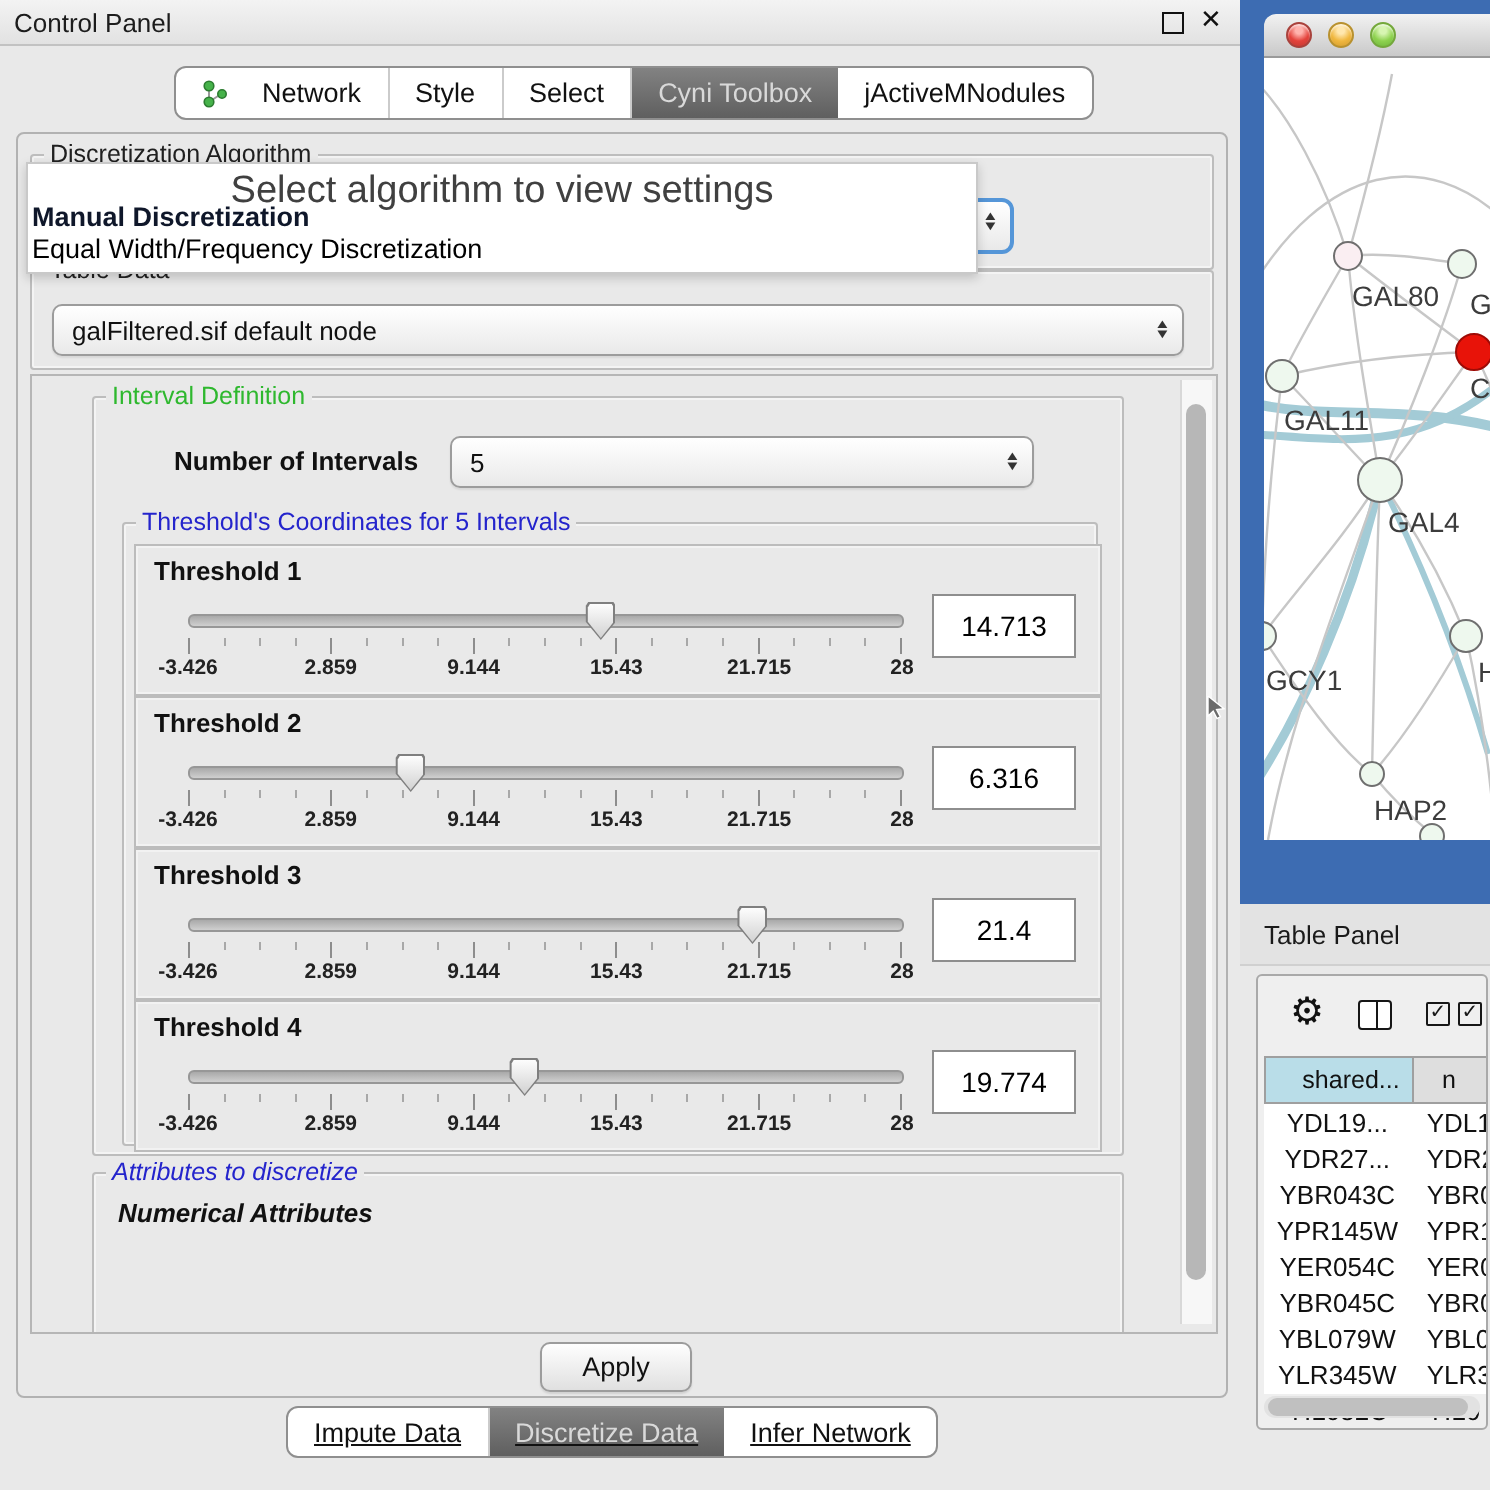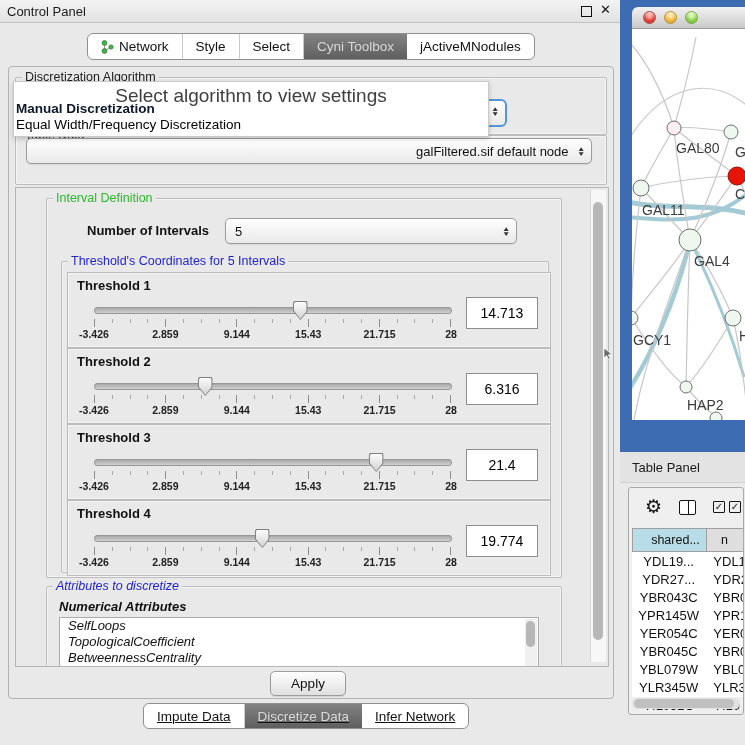--- a/index.html
+++ b/index.html
@@ -11,21 +11,21 @@
   
   .cp-titlebar{left:0;top:0;width:620px;height:22px;
     background:linear-gradient(#f3f3f3,#e2e2e2);border-bottom:1px solid #c2c2c2;}
   .cp-title{position:absolute;left:7px;top:4px;font-size:13px;color:#1c1c1c;}
   .float-icon{position:absolute;left:581px;top:6px;width:9px;height:9px;border:1.6px solid #111;}
   .close-icon{position:absolute;left:600px;top:2px;font-size:13px;font-weight:900;color:#111;}
 
   
   .seg{display:inline-flex;height:25px;background:#fff;border:1px solid #8f8f8f;
        border-radius:6px;overflow:hidden;align-items:stretch;}
-  .seg .s{display:flex;align-items:center;gap:5px;padding:0 13px;font-size:13.5px;
+  .seg .s{display:flex;align-items:center;gap:17px;padding:0 13px;font-size:13.5px;
           color:#111;border-right:1px solid #cbcbcb;cursor:default;}
   .seg .s:last-child{border-right:none;}
   .seg .s.sel{background:linear-gradient(#828282,#5f5f5f);color:#d9d9d9;border-right:none;}
 
   
   .outer-panel{left:8px;top:66px;width:604px;height:631px;background:#e9e9e9;
     border:1px solid #b2b2b2;border-radius:4px;}
   .group{position:absolute;border:1px solid #bdbdbd;border-radius:2px;
     box-shadow:inset 0 0 0 1px #f4f4f4;}
   .group-title{position:absolute;top:-8px;left:6px;background:#e9e9e9;padding:0 3px;
@@ -180,21 +180,21 @@
 </div>
 
 <div class="abs outer-panel">
 
   <div class="group" style="left:6px;top:10px;width:590px;height:56px;">
     <div class="group-title t-dark">Discretization Algorithm</div>
   </div>
 
   <div class="group" style="left:6px;top:68px;width:590px;height:48px;">
     <div class="group-title t-dark">Table Data</div>
-    <div class="mac-combo" style="left:10px;top:2px;width:564px;text-align:right;">
+    <div class="mac-combo" style="left:10px;top:16px;width:564px;">
       <span class="combo-text">galFiltered.sif default node</span>
       <span class="combo-arrows">
           <i>▲</i>
           <i>▼</i>
         </span>
     </div>
   </div>
 
   <div class="inner-panel abs" style="left:6px;top:120px;">
 
@@ -295,28 +295,20 @@
               </div>
           </div>
           <div class="val">19.774</div>
         </div>
       </div>
     </div>
 
     <div class="group" style="left:30px;top:398px;width:514px;height:120px;font-style:italic;">
       <div class="group-title t-blue">Attributes to discretize</div>
       <div class="abs" style="left:12px;top:12px;font-size:13px;font-weight:bold;">Numerical Attributes</div>
-      <div class="listbox" style="left:12px;top:30px;width:478px;height:80px;">
-        <div class="list-vscroll">
-            <div class="vthumb"></div>
-          </div>
-      <div class="list-item">SelfLoops</div>
-          <div class="list-item">TopologicalCoefficient</div>
-          <div class="list-item">BetweennessCentrality</div>
-        </div>
     </div>
 
     <div class="vscroll" style="right:2px;top:2px;width:15px;height:472px;">
       <div class="vthumb" style="top:12px;height:438px;"></div>
     </div>
   </div>
 
   <div class="abs apply-btn" style="left:261px;top:604px;">Apply</div>
 </div>
 

